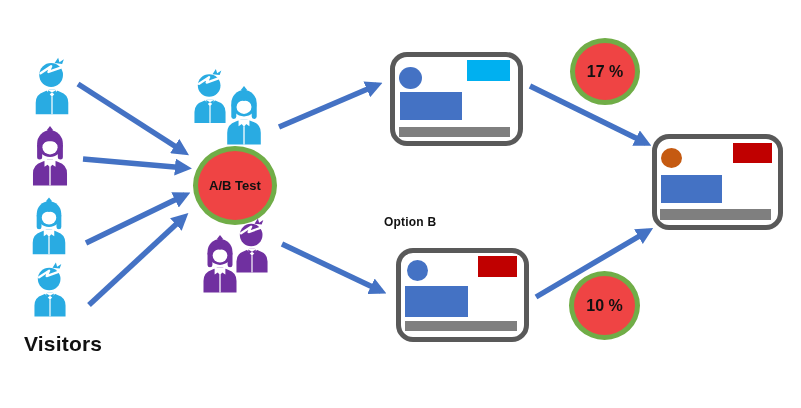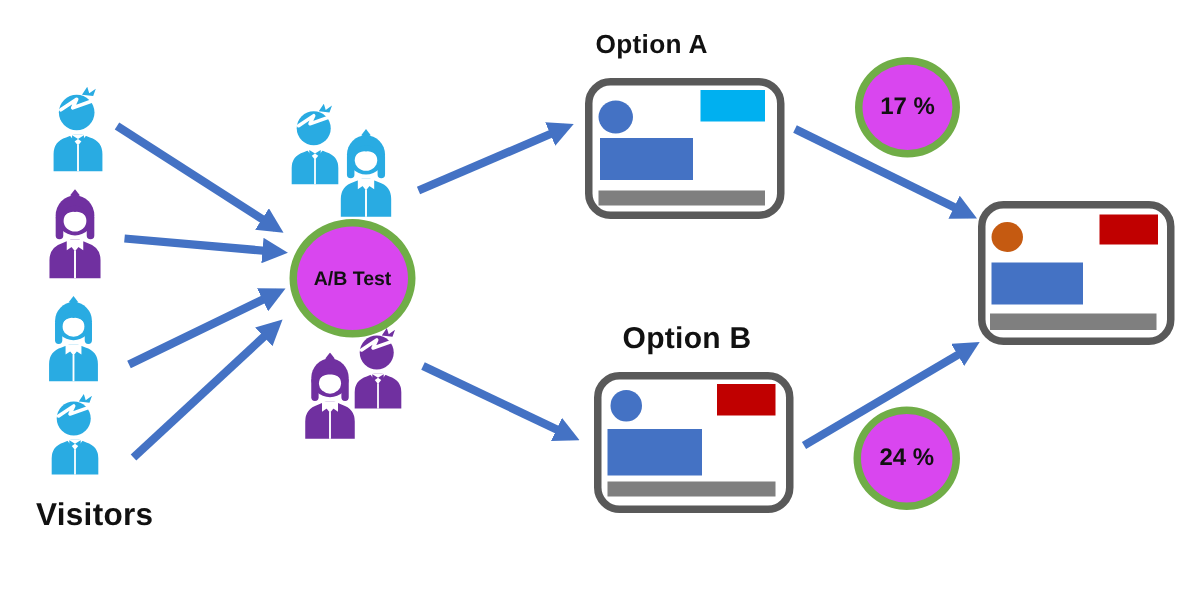--- a/index.html
+++ b/index.html
@@ -37,21 +37,21 @@
     font-weight: 700;
     color: var(--text, #111111);
     white-space: nowrap;
     letter-spacing: 0.2px;
   }
 
   .ring {
     position: absolute;
     border: 5px solid var(--green, #70AD47);
     border-radius: 50%;
-    background: #d946ef;
+    background: #ef4444;
     display: flex;
     align-items: center;
     justify-content: center;
     font-weight: 700;
     color: var(--text, #111111);
   }
 
   .card {
     position: absolute;
     background: #ffffff;
@@ -141,41 +141,40 @@
       <use href="#icon-female" class="fill-cyan"></use>
     </svg>
 
   <svg class="person" style="left:231px; top:218px; width:42px; height:55px">
       <use href="#icon-male" class="fill-purple"></use>
     </svg>
   <svg class="person" style="left:197px; top:235px; width:46px; height:58px">
       <use href="#icon-female" class="fill-purple"></use>
     </svg>
 
-  <div class="label" style="left:397px; top:19px; font-size:17.5px;">Option A</div>
   <div class="card" style="left:390px; top:52px; width:133px; height:94px;">
     <div class="shape circle blue" style="left:4px; top:10px; width:23px; height:22px;"></div>
     <div class="shape cyan" style="left:72px; top:3px; width:43px; height:21px;"></div>
     <div class="shape blue" style="left:5px; top:35px; width:62px; height:28px;"></div>
     <div class="shape gray" style="left:4px; top:70px; width:111px; height:10px;"></div>
   </div>
 
-  <div class="label" style="left:415px; top:215px; font-size:20px;text-align:right;">Option B</div>
+  <div class="label" style="left:384px; top:215px; font-size:12px;text-align:right;">Option B</div>
   <div class="card" style="left:396px; top:248px; width:133px; height:94px;">
     <div class="shape circle blue" style="left:6px; top:7px; width:21px; height:21px;"></div>
     <div class="shape red" style="left:77px; top:3px; width:39px; height:21px;"></div>
     <div class="shape blue" style="left:4px; top:33px; width:63px; height:31px;"></div>
     <div class="shape gray" style="left:4px; top:68px; width:112px; height:10px;"></div>
   </div>
 
   <div class="ring" style="left:570px; top:38px; width:70px; height:67px; font-size:16px;">
     <span>17 %</span>
   </div>
   <div class="ring" style="left:569px; top:271px; width:71px; height:69px; font-size:16px;">
-    <span>24 %</span>
+    <span>10 %</span>
   </div>
 
   <div class="card" style="left:652px; top:134px; width:131px; height:96px;">
     <div class="shape circle orange" style="left:4px; top:9px; width:21px; height:20px;"></div>
     <div class="shape red" style="left:76px; top:4px; width:39px; height:20px;"></div>
     <div class="shape blue" style="left:4px; top:36px; width:61px; height:28px;"></div>
     <div class="shape gray" style="left:3px; top:70px; width:111px; height:11px;"></div>
   </div>
 
 </div>

